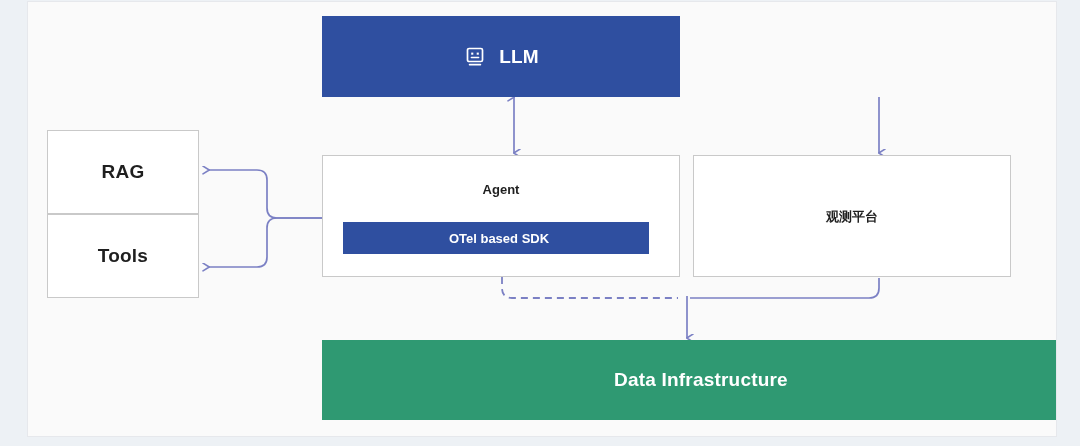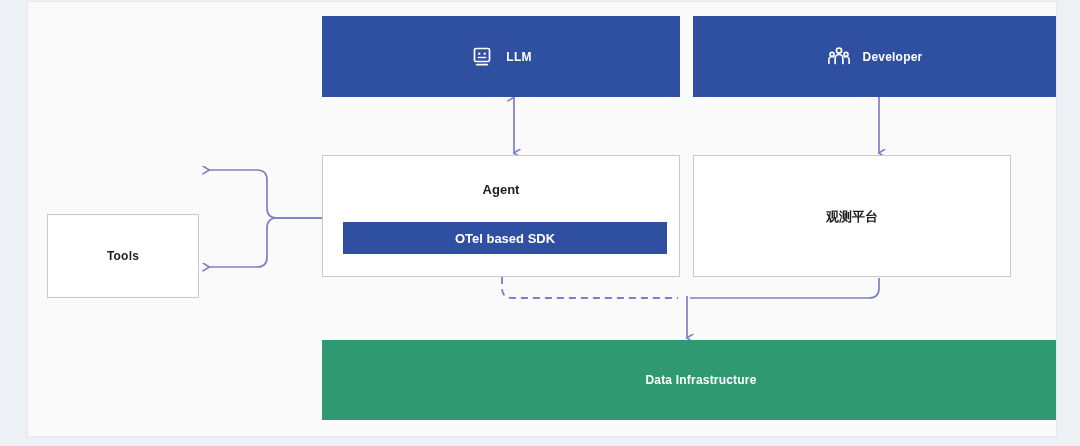--- a/index.html
+++ b/index.html
@@ -41,21 +41,21 @@
     background: #ffffff;
     border: 1px solid #c9c9c9;
     color: #1f1f1f;
   }
   .node-green {
     background: #2f9972;
     border: 1px solid #2f9972;
     color: #ffffff;
   }
   .node-label {
-    font-size: 12px;
+    font-size: 19px;
     font-weight: 600;
     letter-spacing: .2px;
     white-space: nowrap;
   }
   .node-label-sm {
     font-size: 13px;
     font-weight: 600;
     white-space: nowrap;
   }
   .icon-row {
@@ -78,27 +78,28 @@
     position: absolute;
     left: 0;
     right: 0;
     top: 26px;
     text-align: center;
   }
   #sdk-banner {
     position: absolute;
     left: 20px;
     top: 66px;
-    width: 324px;
+    width: 300px;
     height: 32px;
     background: #2f4fa0;
     color: #ffffff;
     display: flex;
     align-items: center;
     justify-content: center;
+    padding-left: 6px;
   }
   #platform-label {
     position: absolute;
     left: 0;
     right: 0;
     top: 52px;
     text-align: center;
   }
   svg.wires {
     position: absolute;
@@ -150,36 +151,24 @@
             <rect x="8.2" y="7.6" width="2.1" height="2.1" fill="#ffffff"></rect>
             <rect x="13.7" y="7.6" width="2.1" height="2.1" fill="#ffffff"></rect>
             <line x1="8.4" y1="12.6" x2="15.6" y2="12.6" stroke="#ffffff" stroke-width="1.5" stroke-linecap="round"></line>
             <line x1="6.6" y1="19.6" x2="17.4" y2="19.6" stroke="#ffffff" stroke-width="1.7" stroke-linecap="round"></line>
           </svg>
         </span>
         <span class="node-label">LLM</span>
       </div>
     </div>
 
-    <div class="node node-blue" id="developer-box" style="left:665px; top:14px; width:363px; height:81px;">
-      <div class="icon-row">
-        <span class="icon">
-          <svg width="24" height="24" viewBox="0 0 24 24">
-            <circle cx="12" cy="5.6" r="2.6" fill="none" stroke="#ffffff" stroke-width="1.7"></circle>
-            <path d="M8.1,18.4 L8.1,13.4 A3.9,3.9 0 0 1 15.9,13.4 L15.9,18.4" fill="none" stroke="#ffffff" stroke-width="1.7" stroke-linecap="round"></path>
-            <circle cx="5.0" cy="9.4" r="2.0" fill="none" stroke="#ffffff" stroke-width="1.6"></circle>
-            <path d="M1.9,18.4 L1.9,14.6 A3.1,3.1 0 0 1 6.6,11.9" fill="none" stroke="#ffffff" stroke-width="1.6" stroke-linecap="round"></path>
-            <circle cx="19.0" cy="9.4" r="2.0" fill="none" stroke="#ffffff" stroke-width="1.6"></circle>
-            <path d="M22.1,18.4 L22.1,14.6 A3.1,3.1 0 0 0 17.4,11.9" fill="none" stroke="#ffffff" stroke-width="1.6" stroke-linecap="round"></path>
-          </svg>
-        </span>
-        <span class="node-label">Developer</span>
-      </div>
+
+    <div class="node node-white" id="rag-box" style="left:19px; top:128px; width:152px; height:84px;">
+      <span class="node-label">RAG</span>
     </div>
-
 
     <div class="node node-white" id="tools-box" style="left:19px; top:212px; width:152px; height:84px;">
       <span class="node-label">Tools</span>
     </div>
 
     <div class="node node-white" id="agent-box" style="left:294px; top:153px; width:358px; height:122px;">
       <div id="agent-title" class="node-label-sm">Agent</div>
       <div id="sdk-banner">
         <span class="node-label-sm">OTel based SDK</span>
       </div>

